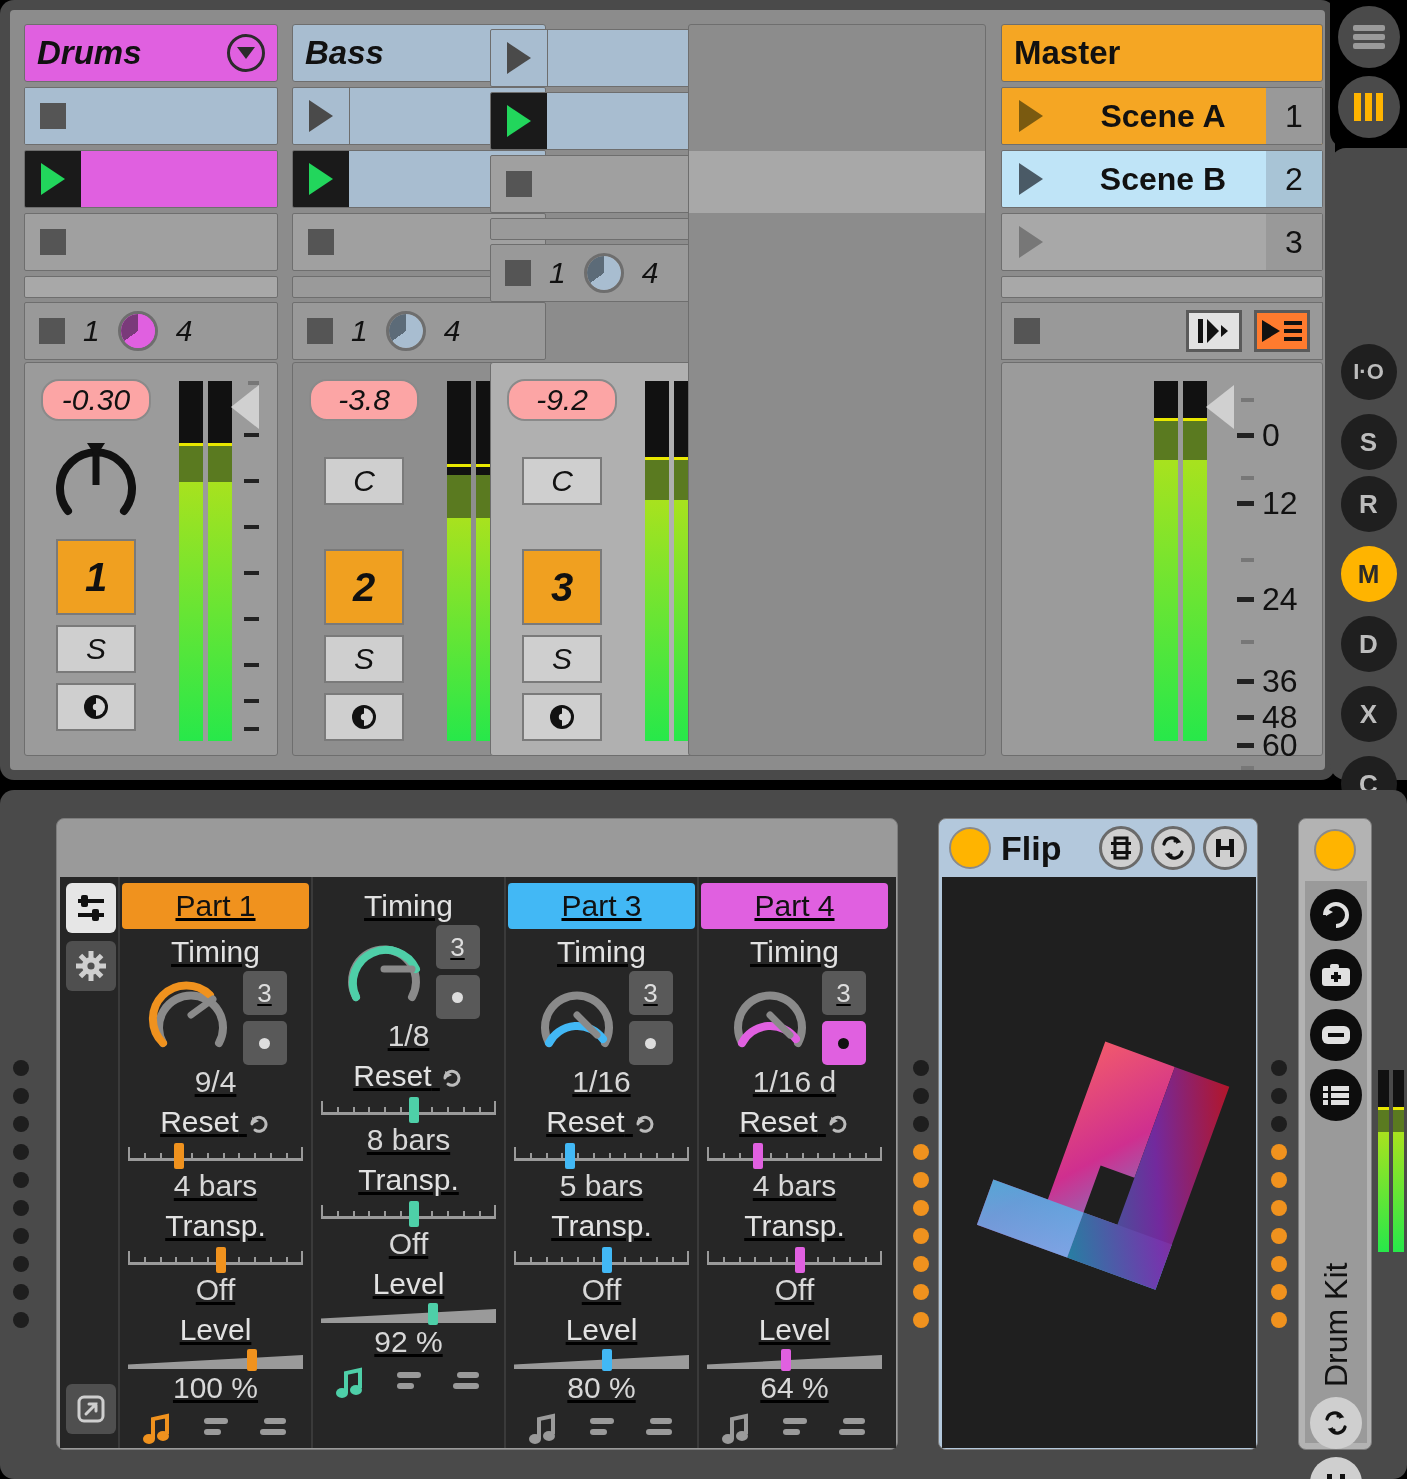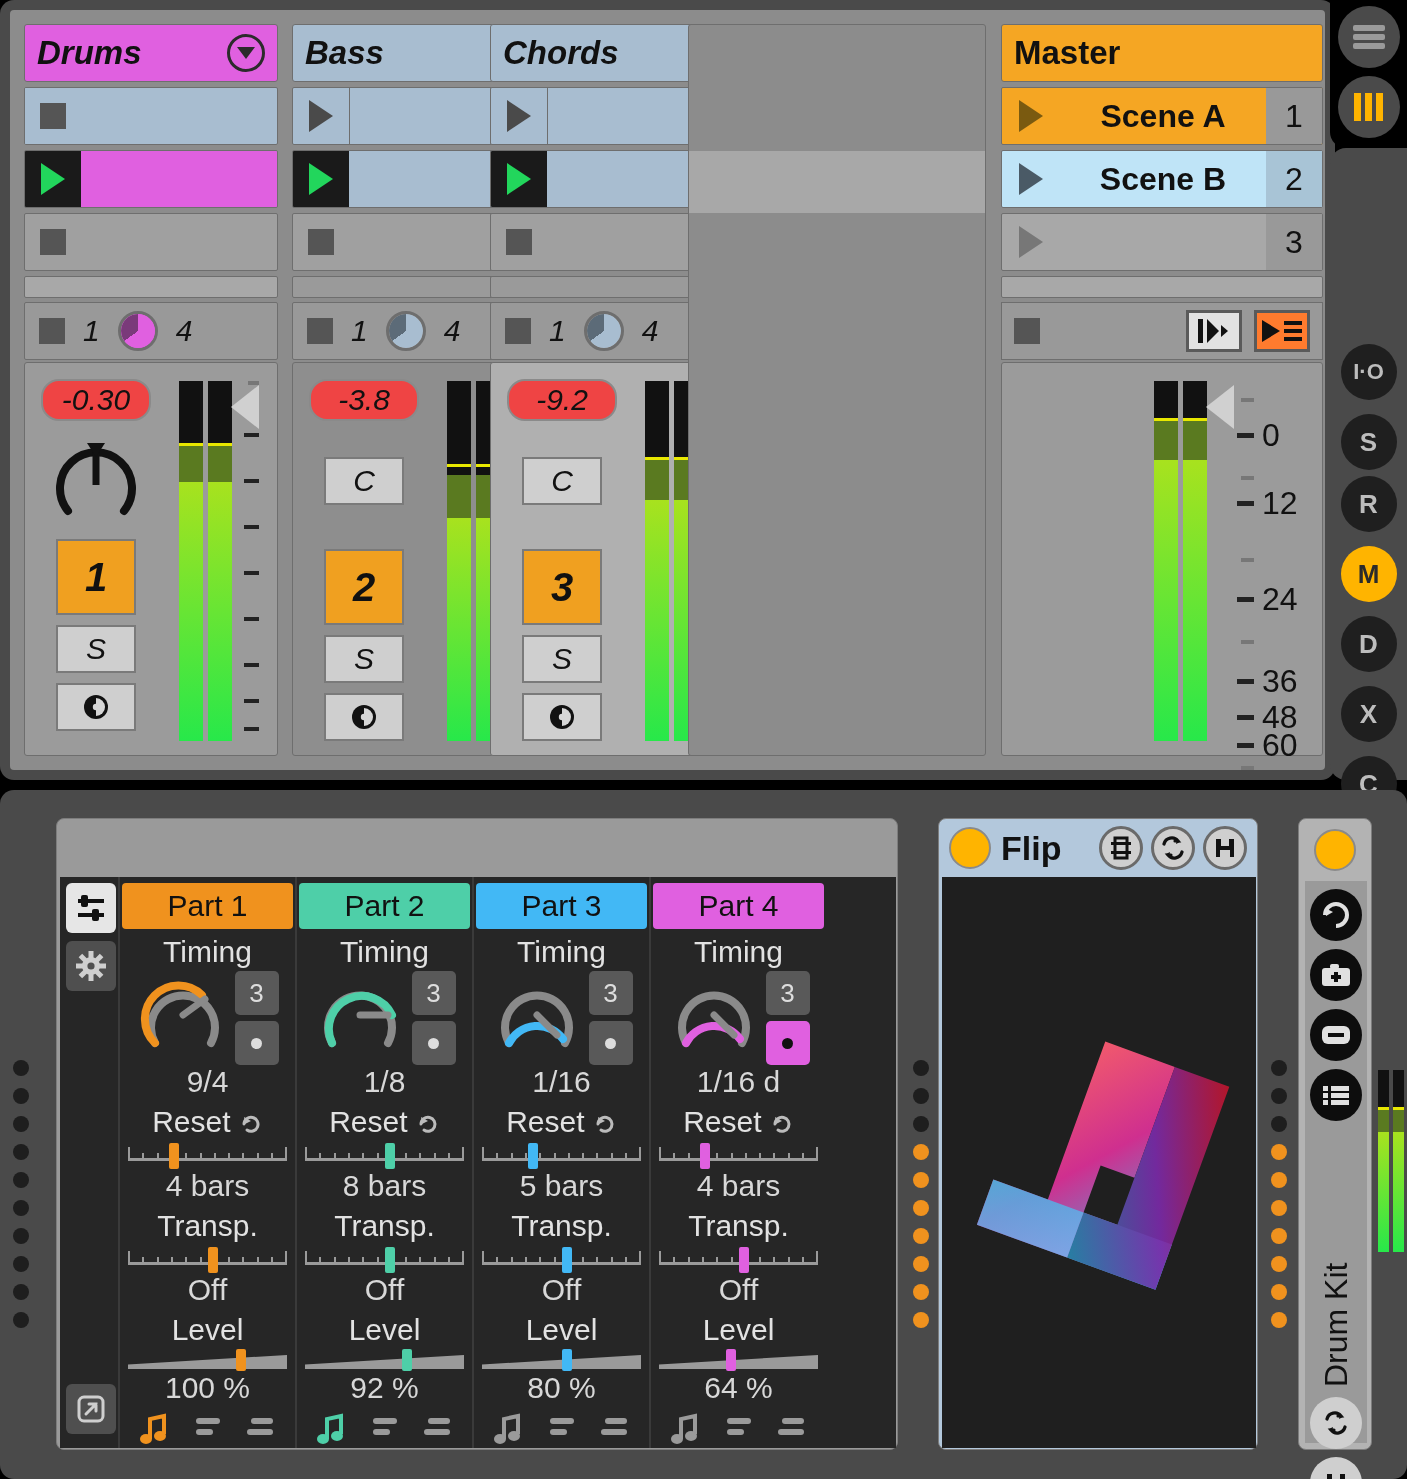--- a/index.html
+++ b/index.html
@@ -54,21 +54,21 @@
   .pie { width: 40px; height: 40px; border-radius: 50%; border: 3px solid #6e6e6e; position: relative; overflow: hidden;}
 
   .mixer {
     position: absolute; top: 352px; width: 254px; height: 394px;
     background: #9b9b9b; border: 1px solid #6e6e6e; border-radius: 3px;
     padding: 14px 10px;
   }
   .mixer.alt { background: #8e8e8e; }
   .mix-left { position: absolute; left: 16px; top: 16px; width: 110px; }
   .volbubble {
-    background: #ef4444; border: 2px solid #8a8a8a; border-radius: 18px;
+    background: #fca5a5; border: 2px solid #8a8a8a; border-radius: 18px;
     height: 42px; display: flex; align-items: center; justify-content: center;
     font-size: 30px; color: #111; font-weight: 500;
   }
   .knob-pan { width: 92px; height: 92px; margin: 12px auto 0; position: relative; }
   .numbtn {
     width: 80px; height: 76px; background: #f0a020; border: 2px solid #7a7a7a;
     display: flex; align-items: center; justify-content: center;
     font-size: 40px; font-weight: bold; color: #111; margin: 0 auto;
   }
   .sbtn, .cbtn {
@@ -131,21 +131,21 @@
   .dev-led { width: 42px; height: 42px; border-radius: 50%; background: #ffb400; border: 2px solid #8a8a8a;}
   .dev-name { font-size: 34px; font-weight: bold; color: #111; }
   .dev-icons { margin-left: auto; display: flex; gap: 12px; }
   .dev-icon { width: 44px; height: 44px; border-radius: 50%; background: #cfcfcf; border: 3px solid #6a6a6a; display:flex;align-items:center;justify-content:center;}
 
   #flow-body { position: absolute; left: 3px; top: 58px; width: 836px; height: 571px; background: #262626; display: flex; }
   #flow-sidebar { width: 58px; padding: 6px 0 0 4px; display:flex; flex-direction:column; align-items:center; gap: 8px;}
   .fs-btn { width: 50px; height: 50px; border-radius: 6px; background:#4f4f4f; display:flex;align-items:center;justify-content:center;}
   .fs-btn.on { background:#e6e6e6; }
 
-  .part-col { width: 177px; border-left: 2px solid #3a3a3a; padding: 6px 2px 0; position: relative;}
+  .part-col { width: 193px; border-left: 2px solid #3a3a3a; padding: 6px 2px 0; position: relative; text-decoration: underline;}
   .part-tab { height: 46px; border-radius: 4px; display:flex;align-items:center;justify-content:center; font-size:30px; color:#111; }
   .p-lab { text-align:center; color:#e2e2e2; font-size: 30px; margin-top: 6px; }
   .p-val { text-align:center; color:#d8d8d8; font-size: 30px; }
   .knobrow { display:flex; align-items:flex-start; justify-content:center; gap: 6px; margin-top: 2px;}
   .knobbox { width: 44px; display:flex;flex-direction:column;gap:6px;}
   .minibtn { width: 44px; height: 44px; border-radius: 5px; background:#595959; display:flex;align-items:center;justify-content:center; color:#ddd; font-size:26px;}
   .ruler { height: 26px; margin: 4px 6px 0; position: relative; }
   .ruler .base { position:absolute; left:0;right:0;bottom:8px;height:3px;background:#9a9a9a;}
   .ruler .t { position:absolute; bottom:8px; width:2px; background:#9a9a9a;}
   .ruler .handle { position:absolute; top:0; width:10px; height:26px; border-radius:2px; }
@@ -319,23 +319,20 @@
             <span style="top:236px"></span>
           <span style="top:282px"></span>
             <span style="top:318px"></span>
             <span style="top:346px"></span>
         </div>
         <div class="arrowmark" style="right:18px;top:22px"></div>
       </div>
     </div>
 
     <div class="track-col" style="left:480px">
-      <div class="track-header" style="background:#a8bdd0">
-        <span>Chords</span>
-      </div>
       <div class="slot" style="background:#a8bdd0">
         <div class="btncell">
             <div class="tri-dark"></div>
           </div>
         <div class="body" style="border-left:1px solid #6e6e6e"></div>
       </div>
       <div class="slot">
         <div class="btncell" style="background:#1a1a1a">
             <div class="tri-green"></div>
           </div>
@@ -682,21 +679,20 @@
               <rect x="4" y="13" width="17" height="6" rx="3" fill="#9a9a9a"></rect>
             </svg>
           <svg width="32" height="26" viewBox="0 0 32 26">
               <rect x="6" y="2" width="22" height="6" rx="3" fill="#9a9a9a"></rect>
               <rect x="2" y="13" width="26" height="6" rx="3" fill="#9a9a9a"></rect>
             </svg>
         </div>
       </div>
 
       <div class="part-col">
-        <div class="part-tab" style="background:#4ecfa8">Part 2</div>
         <div class="p-lab">Timing</div>
         <div class="knobrow">
           <div>
             <svg width="92" height="86" viewBox="0 0 92 86">
               <path d="M18 72 A32 32 0 1 1 74 72" fill="none" stroke="#8a8a8a" stroke-width="8" stroke-linecap="round"></path>
               <path d="M18 72 A32 32 0 0 1 78 44" fill="none" stroke="#4ecfa8" stroke-width="8" stroke-linecap="round"></path>
               <line x1="46" y1="44" x2="74" y2="44" stroke="#8a8a8a" stroke-width="7" stroke-linecap="round"></line>
             </svg>
           </div>
           <div class="knobbox">

